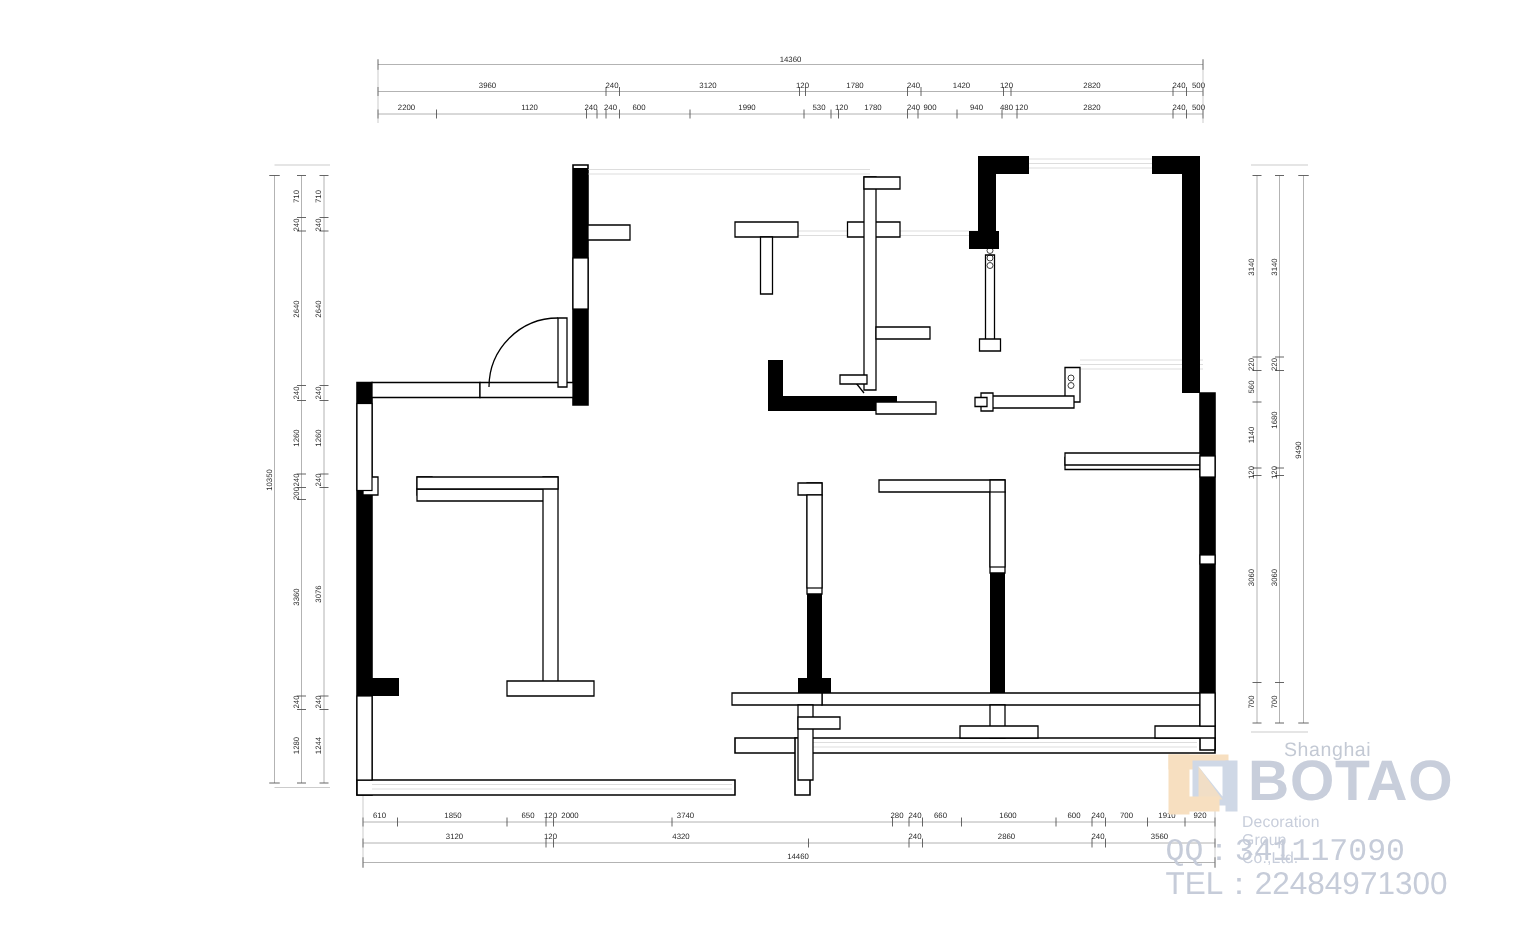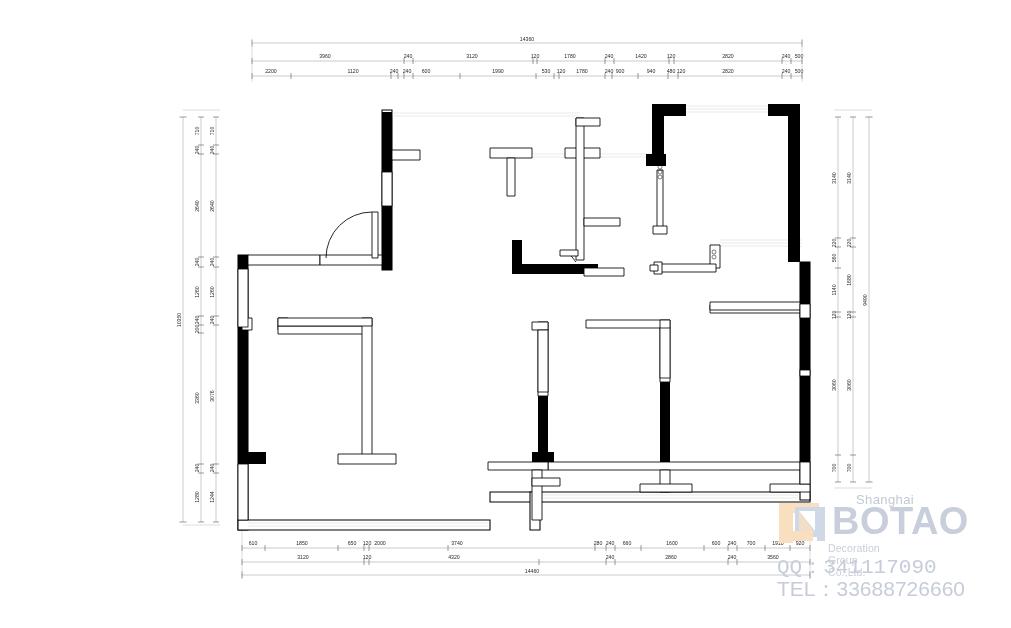--- a/index.html
+++ b/index.html
@@ -453,16 +453,16 @@
       <polygon points="22,14 38,14 38,34" fill="#ffffff"></polygon>
       <polygon points="22,14 22,36 38,36" fill="#f7dfc0" opacity=".85"></polygon>
       <rect x="6" y="34" width="30" height="10" fill="#f7dfc0"></rect>
       <rect x="40" y="10" width="8" height="34" fill="#cfd8e6"></rect>
     </svg>
 
     <div class="wm-city">Shanghai</div>
     <div class="wm-brand">BOTAO</div>
     <div class="wm-sub">Decoration Group Co.,Ltd.</div>
     <div class="wm-qq">QQ：341117090</div>
-    <div class="wm-tel">TEL：33688726660</div>
+    <div class="wm-tel">TEL：22484971300</div>
   </div>
 
 </div>
 
 </body></html>

